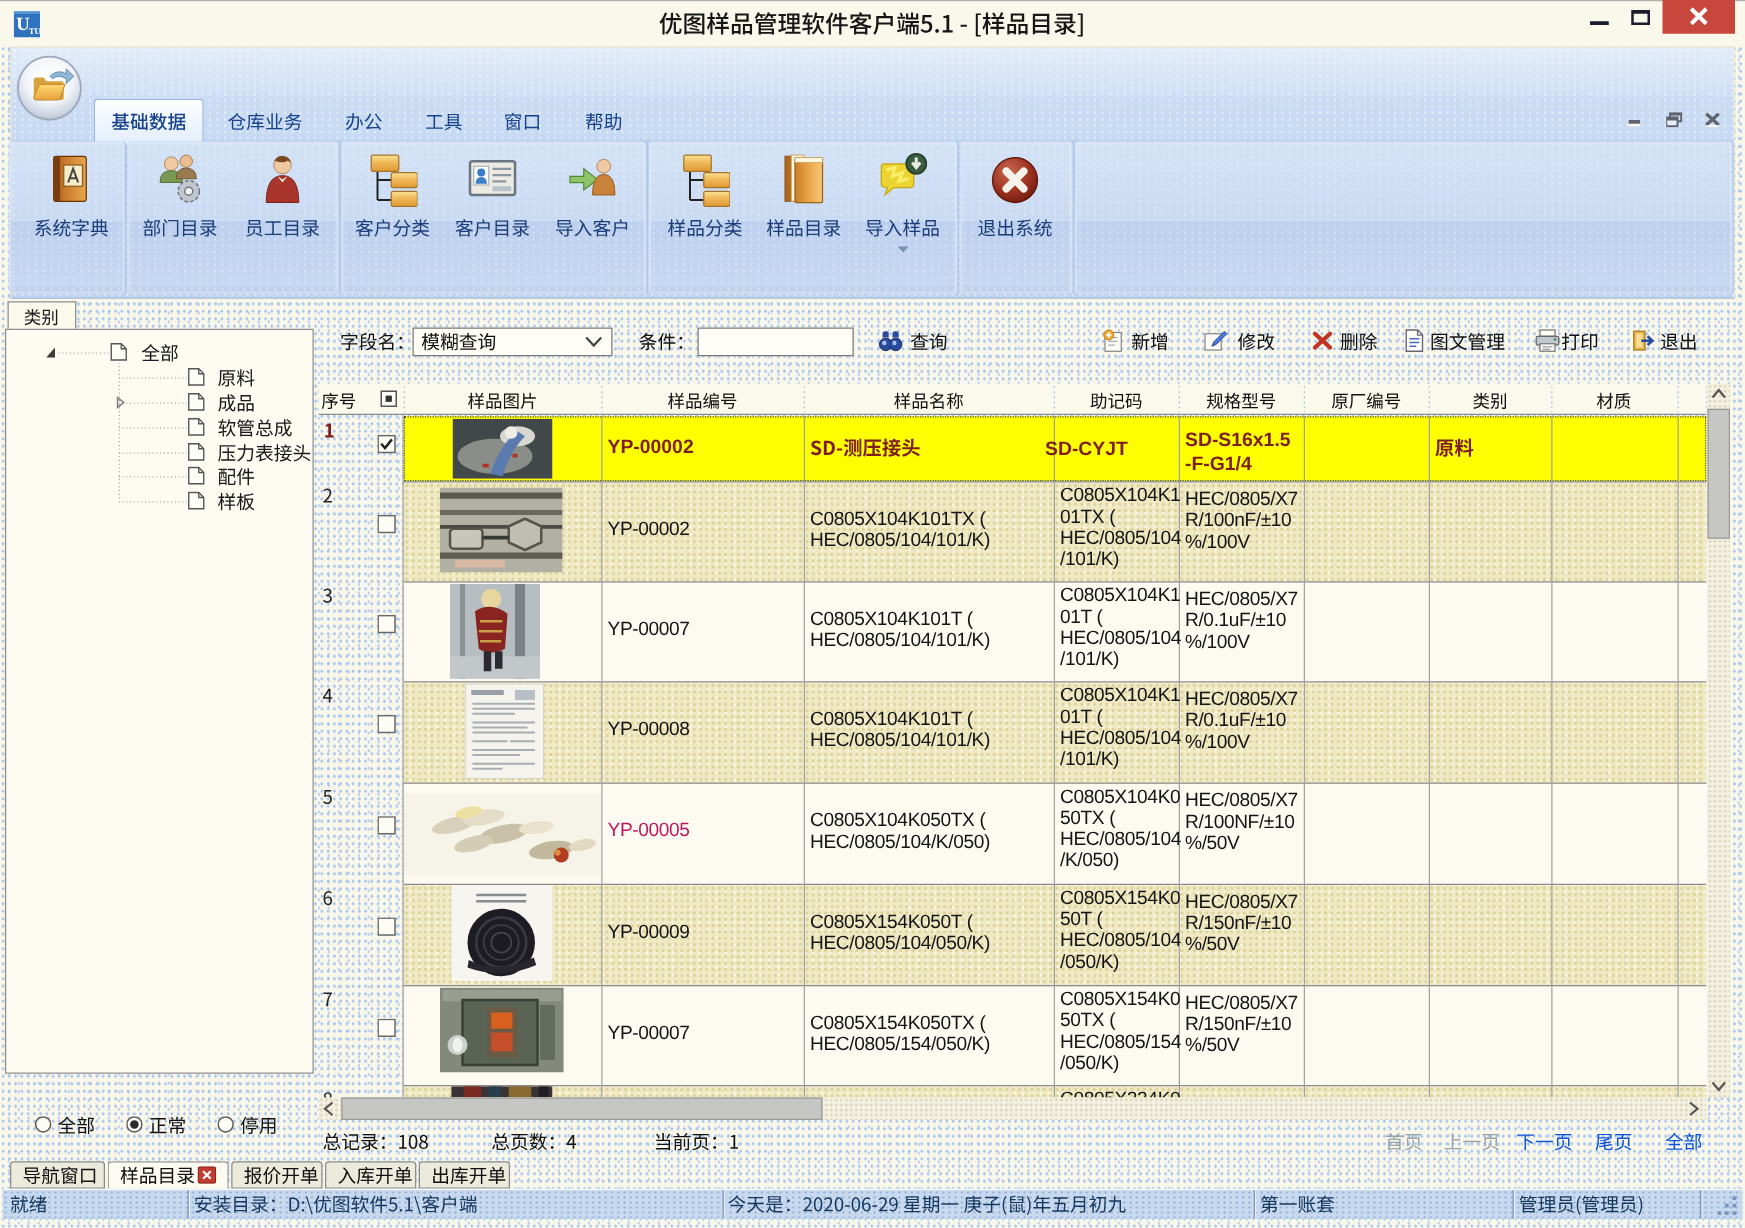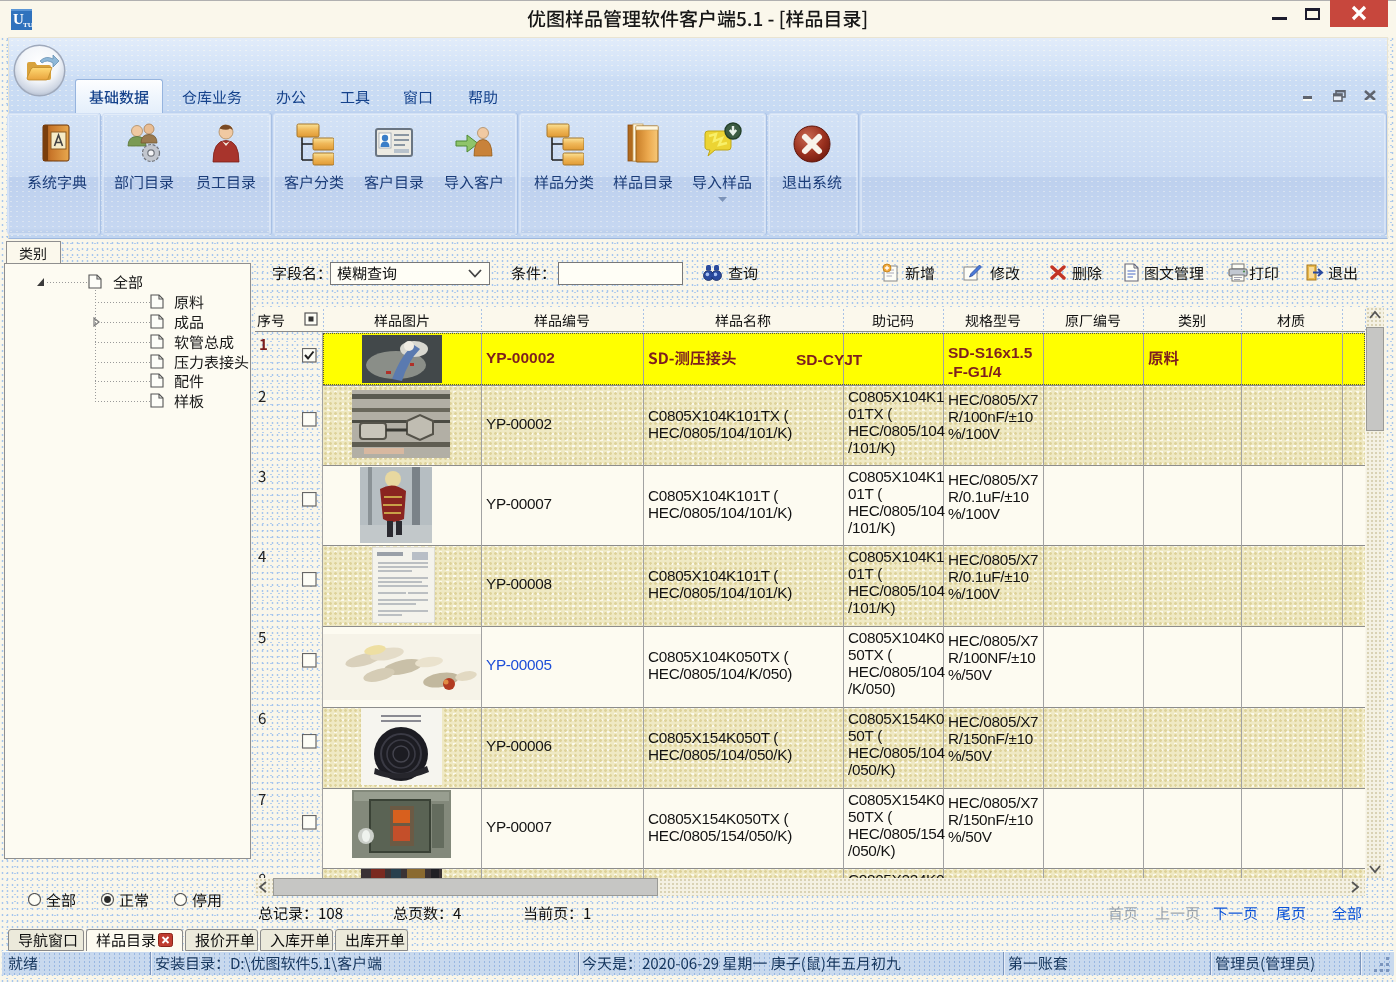--- a/index.html
+++ b/index.html
@@ -484,42 +484,42 @@
 <svg class="abs" style="left:302px;top:815px" width="15" height="15">
     <rect x="0.5" y="0.5" width="13.5" height="13.5" fill="#fdfdf6" stroke="#666" stroke-width="1.2"></rect>
   </svg>
 <svg class="tx" style="left:258px;top:868px;" width="10" height="21">
     <path transform="translate(0,17) scale(0.0150,-0.0150)" d="M280 -13Q212 -13 159 12Q106 37 76 81Q46 125 46 182Q46 231 65 271Q85 310 116 338Q147 367 180 385L180 389Q140 417 111 459Q81 500 81 558Q81 614 107 656Q134 697 179 721Q225 744 282 744Q345 744 390 719Q435 694 459 651Q483 608 483 551Q483 513 468 479Q452 445 430 418Q408 392 386 374L386 369Q418 351 446 326Q474 300 492 263Q509 227 509 176Q509 124 480 80Q452 37 400 12Q349 -13 280 -13ZM330 398Q367 431 386 468Q405 506 405 546Q405 583 391 612Q376 641 348 659Q320 676 281 676Q230 676 197 644Q164 612 164 558Q164 515 188 485Q211 456 249 436Q287 415 330 398ZM281 55Q324 55 355 71Q387 87 404 115Q422 143 422 179Q422 216 406 243Q390 269 364 289Q337 309 302 325Q267 341 228 356Q184 328 156 285Q127 243 127 190Q127 152 147 121Q167 90 203 73Q238 55 281 55Z" fill="#222"></path>
   </svg>
 <div class="abs" style="left:486px;top:349px;font-size:15.5px;font-weight:bold;color:#7d1f1f">YP-00002</div>
 <svg class="tx" style="left:648px;top:347px;" width="90" height="21">
     <path transform="translate(0,17) scale(0.0155,-0.0155)" d="M312 -14Q238 -14 167 14Q96 42 42 94L127 196Q166 159 217 136Q267 114 315 114Q373 114 403 137Q433 160 433 199Q433 227 419 243Q404 260 379 273Q354 286 321 299L223 342Q186 357 151 383Q117 408 95 447Q72 486 72 540Q72 601 105 649Q138 697 196 726Q254 754 328 754Q394 754 455 729Q516 704 561 658L486 566Q451 595 413 611Q375 627 328 627Q280 627 251 606Q223 586 223 549Q223 523 239 506Q255 489 281 476Q307 464 338 451L435 412Q480 394 513 367Q547 340 565 302Q584 264 584 210Q584 150 551 99Q519 48 458 17Q398 -14 312 -14ZM715 0L715 741L918 741Q1032 741 1114 701Q1195 661 1240 580Q1284 499 1284 374Q1284 249 1240 166Q1196 83 1116 41Q1036 0 926 0ZM863 120L908 120Q978 120 1028 145Q1079 171 1106 228Q1133 284 1133 374Q1133 464 1106 519Q1079 573 1028 598Q978 622 908 622L863 622ZM1387 233L1387 339L1660 339L1660 233ZM2191 78L2263 121Q2286 98 2311 70Q2335 41 2357 14Q2378 -13 2391 -34L2315 -83Q2303 -61 2282 -33Q2261 -4 2237 25Q2214 54 2191 78ZM2013 797L2370 797L2370 145L2276 145L2276 711L2103 711L2103 139L2013 139ZM2554 833L2648 833L2648 31Q2648 -9 2639 -32Q2630 -55 2606 -67Q2583 -79 2545 -83Q2508 -87 2453 -86Q2450 -66 2441 -38Q2432 -9 2423 12Q2459 11 2491 11Q2522 11 2534 11Q2554 11 2554 31ZM2417 758L2508 758L2508 141L2417 141ZM2144 656L2231 656L2231 272Q2231 222 2223 171Q2215 120 2194 72Q2172 23 2131 -18Q2090 -59 2022 -90Q2018 -80 2009 -66Q1999 -51 1989 -38Q1979 -24 1971 -17Q2030 10 2065 42Q2100 75 2117 113Q2134 150 2139 191Q2144 232 2144 273ZM1774 754L1845 841Q1871 829 1903 811Q1934 793 1964 776Q1994 758 2012 743L1939 646Q1922 661 1893 681Q1865 700 1833 719Q1802 738 1774 754ZM1736 486L1804 573Q1830 561 1862 544Q1893 527 1922 510Q1952 493 1972 479L1900 383Q1883 398 1854 416Q1825 434 1794 453Q1763 472 1736 486ZM1753 -17Q1772 22 1794 75Q1817 128 1840 187Q1863 247 1882 305L1979 243Q1963 189 1943 134Q1923 78 1903 25Q1882 -29 1861 -79ZM2881 804L3673 804L3673 689L2881 689ZM2812 804L2926 804L2926 478Q2926 416 2922 342Q2918 267 2908 189Q2898 111 2878 38Q2859 -34 2827 -93Q2817 -83 2799 -70Q2781 -57 2762 -45Q2743 -32 2728 -27Q2757 27 2774 91Q2791 155 2799 222Q2807 290 2809 355Q2812 421 2812 477ZM2906 60L3661 60L3661 -54L2906 -54ZM2968 472L3624 472L3624 358L2968 358ZM3220 654L3343 654L3343 -11L3220 -11ZM3384 265L3469 323Q3513 290 3554 249Q3595 209 3617 176L3529 107Q3515 129 3492 157Q3468 185 3440 213Q3412 242 3384 265ZM3729 342Q3787 354 3867 376Q3948 397 4030 420L4045 312Q3972 289 3895 267Q3819 245 3755 227ZM3745 660L4039 660L4039 550L3745 550ZM3847 849L3957 849L3957 43Q3957 2 3949 -22Q3940 -47 3917 -61Q3895 -74 3861 -79Q3828 -84 3781 -83Q3779 -61 3770 -28Q3761 4 3750 28Q3776 27 3799 27Q3822 26 3831 27Q3847 27 3847 44ZM4090 760L4646 760L4646 659L4090 659ZM4061 530L4666 530L4666 428L4061 428ZM4158 634L4251 669Q4269 642 4286 609Q4303 576 4311 553L4213 513Q4207 537 4191 571Q4175 606 4158 634ZM4456 666L4565 634Q4543 595 4522 558Q4501 522 4482 496L4388 526Q4400 545 4413 570Q4426 594 4437 620Q4449 645 4456 666ZM4046 340L4679 340L4679 239L4046 239ZM4455 261L4570 247Q4547 166 4509 109Q4470 52 4411 14Q4352 -24 4269 -48Q4186 -73 4075 -88Q4069 -63 4055 -35Q4042 -6 4029 12Q4158 22 4244 49Q4329 75 4380 126Q4431 177 4455 261ZM4094 128Q4125 168 4159 219Q4193 271 4223 327Q4253 383 4274 434L4385 412Q4363 360 4333 304Q4303 249 4271 200Q4240 150 4213 113ZM4094 128L4160 207Q4220 189 4289 165Q4357 141 4425 113Q4494 85 4553 56Q4612 27 4655 -1L4582 -92Q4543 -64 4485 -34Q4428 -4 4361 26Q4295 55 4226 82Q4157 108 4094 128ZM4270 825L4383 840Q4401 812 4418 778Q4435 743 4443 717L4326 696Q4319 722 4303 759Q4286 795 4270 825ZM5220 845L5345 845Q5344 728 5341 623Q5338 518 5324 426Q5311 333 5278 255Q5246 176 5188 111Q5131 46 5040 -4Q4949 -54 4815 -88Q4806 -65 4785 -35Q4765 -6 4746 13Q4870 43 4954 85Q5038 128 5089 183Q5141 239 5168 307Q5195 376 5206 459Q5216 541 5218 638Q5219 734 5220 845ZM4757 402L5662 402L5662 291L4757 291ZM5248 132L5310 218Q5379 191 5446 155Q5513 120 5572 84Q5630 48 5669 16L5591 -77Q5553 -43 5497 -6Q5442 31 5378 67Q5314 103 5248 132ZM4876 735L4941 820Q4981 808 5026 789Q5070 770 5111 748Q5151 727 5178 707L5108 611Q5084 632 5045 655Q5006 678 4962 699Q4917 720 4876 735ZM4785 545L4854 629Q4895 615 4940 594Q4985 574 5026 551Q5067 528 5093 507L5018 414Q4994 435 4955 459Q4915 484 4871 506Q4826 529 4785 545Z" fill="#7d1f1f"></path>
   </svg>
-<div class="abs" style="left:796px;top:351px;font-size:15.5px;font-weight:bold;color:#7d1f1f">SD-CYJT</div>
+<div class="abs" style="left:836px;top:351px;font-size:15.5px;font-weight:bold;color:#7d1f1f">SD-CYJT</div>
 <div class="abs" style="left:948px;top:343px;font-size:15.5px;line-height:19px;font-weight:bold;color:#7d1f1f">SD-S16x1.5<br>-F-G1/4</div>
 <svg class="tx" style="left:1148px;top:347px;" width="33" height="21">
     <path transform="translate(0,17) scale(0.0155,-0.0155)" d="M182 805L951 805L951 697L182 697ZM111 805L229 805L229 515Q229 452 226 376Q222 300 212 221Q201 142 181 67Q160 -7 127 -68Q115 -58 96 -47Q77 -35 56 -24Q36 -13 21 -8Q53 48 71 115Q89 181 97 252Q106 322 109 389Q111 457 111 515ZM413 387L413 321L759 321L759 387ZM413 535L413 470L759 470L759 535ZM296 625L882 625L882 231L296 231ZM529 301L645 301L645 28Q645 -12 636 -36Q626 -60 598 -72Q570 -84 530 -87Q490 -89 437 -89Q434 -65 424 -36Q414 -6 404 17Q436 16 468 16Q500 16 510 16Q522 16 525 19Q529 22 529 31ZM505 696L649 678Q627 643 604 612Q581 581 563 558L451 580Q467 607 481 638Q496 670 505 696ZM693 153L789 203Q816 173 848 136Q880 99 910 64Q940 28 960 2L857 -57Q840 -30 812 6Q783 43 752 81Q721 120 693 153ZM357 202L471 165Q447 127 417 87Q388 47 357 10Q327 -26 300 -53Q288 -43 270 -31Q252 -19 233 -7Q214 4 199 12Q241 48 285 100Q328 153 357 202ZM1190 845L1300 845L1300 -87L1190 -87ZM1038 516L1448 516L1448 404L1038 404ZM1168 457L1235 424Q1222 374 1205 318Q1188 263 1167 208Q1146 153 1123 105Q1100 56 1074 20Q1069 39 1060 62Q1050 84 1040 106Q1029 128 1020 144Q1050 181 1079 236Q1107 290 1131 349Q1155 407 1168 457ZM1299 399Q1307 391 1323 374Q1338 357 1357 335Q1376 314 1394 293Q1411 271 1426 254Q1440 237 1446 228L1373 134Q1363 156 1347 185Q1331 215 1312 246Q1293 278 1275 306Q1257 334 1244 352ZM1037 768L1121 790Q1134 754 1145 712Q1155 670 1162 630Q1169 590 1172 558L1082 534Q1081 566 1075 607Q1068 647 1058 689Q1049 732 1037 768ZM1366 795L1467 773Q1455 732 1441 689Q1427 646 1413 607Q1399 567 1387 537L1311 559Q1322 591 1332 632Q1343 674 1352 717Q1361 760 1366 795ZM1745 850L1857 850L1857 -89L1745 -89ZM1446 224L1960 316L1978 205L1464 112ZM1502 714L1561 795Q1589 779 1620 758Q1650 737 1678 715Q1705 693 1721 674L1659 584Q1644 604 1617 627Q1591 650 1561 673Q1531 696 1502 714ZM1457 462L1513 548Q1543 533 1575 512Q1607 492 1636 471Q1665 451 1683 432L1622 336Q1606 355 1578 377Q1550 400 1518 422Q1487 445 1457 462Z" fill="#7d1f1f"></path>
   </svg>
 <div class="abs" style="left:486px;top:415px;font-size:15.3px;line-height:17px;letter-spacing:-0.3px;color:#131313">YP-00002</div>
 <div class="abs" style="left:648px;top:407px;font-size:15.3px;line-height:17px;letter-spacing:-0.3px;color:#131313">C0805X104K101TX (<br>HEC/0805/104/101/K)</div>
 <div class="abs" style="left:848px;top:388px;font-size:15.3px;line-height:17px;letter-spacing:-0.3px;color:#131313">C0805X104K1<br>01TX (<br>HEC/0805/104<br>/101/K)</div>
 <div class="abs" style="left:948px;top:391px;font-size:15.3px;line-height:17px;letter-spacing:-0.3px;color:#131313">HEC/0805/X7<br>R/100nF/±10<br>%/100V</div>
 <div class="abs" style="left:486px;top:495px;font-size:15.3px;line-height:17px;letter-spacing:-0.3px;color:#131313">YP-00007</div>
 <div class="abs" style="left:648px;top:487px;font-size:15.3px;line-height:17px;letter-spacing:-0.3px;color:#131313">C0805X104K101T (<br>HEC/0805/104/101/K)</div>
 <div class="abs" style="left:848px;top:468px;font-size:15.3px;line-height:17px;letter-spacing:-0.3px;color:#131313">C0805X104K1<br>01T (<br>HEC/0805/104<br>/101/K)</div>
 <div class="abs" style="left:948px;top:471px;font-size:15.3px;line-height:17px;letter-spacing:-0.3px;color:#131313">HEC/0805/X7<br>R/0.1uF/±10<br>%/100V</div>
 <div class="abs" style="left:486px;top:575px;font-size:15.3px;line-height:17px;letter-spacing:-0.3px;color:#131313">YP-00008</div>
 <div class="abs" style="left:648px;top:567px;font-size:15.3px;line-height:17px;letter-spacing:-0.3px;color:#131313">C0805X104K101T (<br>HEC/0805/104/101/K)</div>
 <div class="abs" style="left:848px;top:548px;font-size:15.3px;line-height:17px;letter-spacing:-0.3px;color:#131313">C0805X104K1<br>01T (<br>HEC/0805/104<br>/101/K)</div>
 <div class="abs" style="left:948px;top:551px;font-size:15.3px;line-height:17px;letter-spacing:-0.3px;color:#131313">HEC/0805/X7<br>R/0.1uF/±10<br>%/100V</div>
-<div class="abs" style="left:486px;top:656px;font-size:15.3px;line-height:17px;letter-spacing:-0.3px;color:#1d4ed8">YP-00005</div>
+<div class="abs" style="left:486px;top:656px;font-size:15.3px;line-height:17px;letter-spacing:-0.3px;color:#be185d">YP-00005</div>
 <div class="abs" style="left:648px;top:648px;font-size:15.3px;line-height:17px;letter-spacing:-0.3px;color:#131313">C0805X104K050TX (<br>HEC/0805/104/K/050)</div>
 <div class="abs" style="left:848px;top:629px;font-size:15.3px;line-height:17px;letter-spacing:-0.3px;color:#131313">C0805X104K0<br>50TX (<br>HEC/0805/104<br>/K/050)</div>
 <div class="abs" style="left:948px;top:632px;font-size:15.3px;line-height:17px;letter-spacing:-0.3px;color:#131313">HEC/0805/X7<br>R/100NF/±10<br>%/50V</div>
-<div class="abs" style="left:486px;top:737px;font-size:15.3px;line-height:17px;letter-spacing:-0.3px;color:#131313">YP-00006</div>
+<div class="abs" style="left:486px;top:737px;font-size:15.3px;line-height:17px;letter-spacing:-0.3px;color:#131313">YP-00009</div>
 <div class="abs" style="left:648px;top:729px;font-size:15.3px;line-height:17px;letter-spacing:-0.3px;color:#131313">C0805X154K050T (<br>HEC/0805/104/050/K)</div>
 <div class="abs" style="left:848px;top:710px;font-size:15.3px;line-height:17px;letter-spacing:-0.3px;color:#131313">C0805X154K0<br>50T (<br>HEC/0805/104<br>/050/K)</div>
 <div class="abs" style="left:948px;top:713px;font-size:15.3px;line-height:17px;letter-spacing:-0.3px;color:#131313">HEC/0805/X7<br>R/150nF/±10<br>%/50V</div>
 <div class="abs" style="left:486px;top:818px;font-size:15.3px;line-height:17px;letter-spacing:-0.3px;color:#131313">YP-00007</div>
 <div class="abs" style="left:648px;top:810px;font-size:15.3px;line-height:17px;letter-spacing:-0.3px;color:#131313">C0805X154K050TX (<br>HEC/0805/154/050/K)</div>
 <div class="abs" style="left:848px;top:791px;font-size:15.3px;line-height:17px;letter-spacing:-0.3px;color:#131313">C0805X154K0<br>50TX (<br>HEC/0805/154<br>/050/K)</div>
 <div class="abs" style="left:948px;top:794px;font-size:15.3px;line-height:17px;letter-spacing:-0.3px;color:#131313">HEC/0805/X7<br>R/150nF/±10<br>%/50V</div>
 <div class="abs" style="left:848px;top:871px;width:100px;height:7px;overflow:hidden;font-size:15.3px;line-height:17px;letter-spacing:-0.3px;color:#131313">C0805X224K0</div>
 <svg class="abs" style="left:362px;top:335px" width="80" height="48">
 <rect width="80" height="48" fill="#42484a"></rect>

